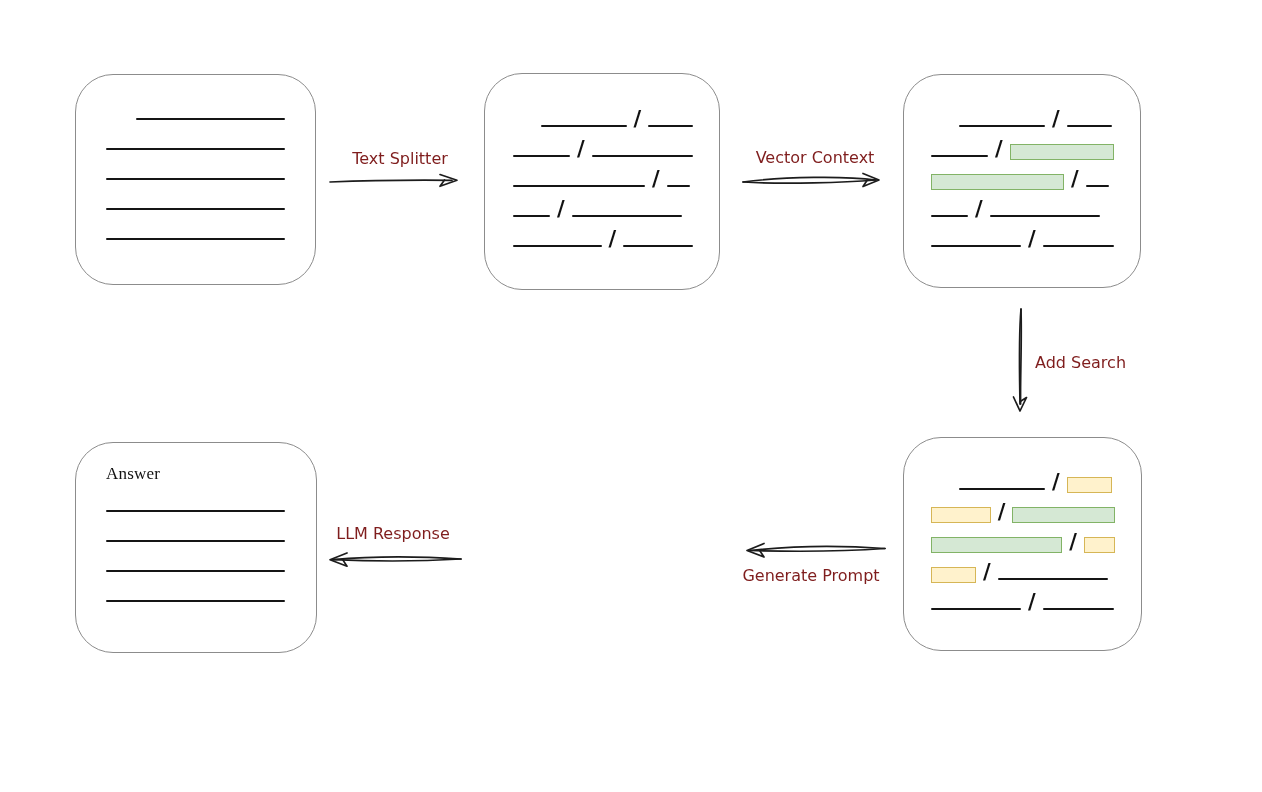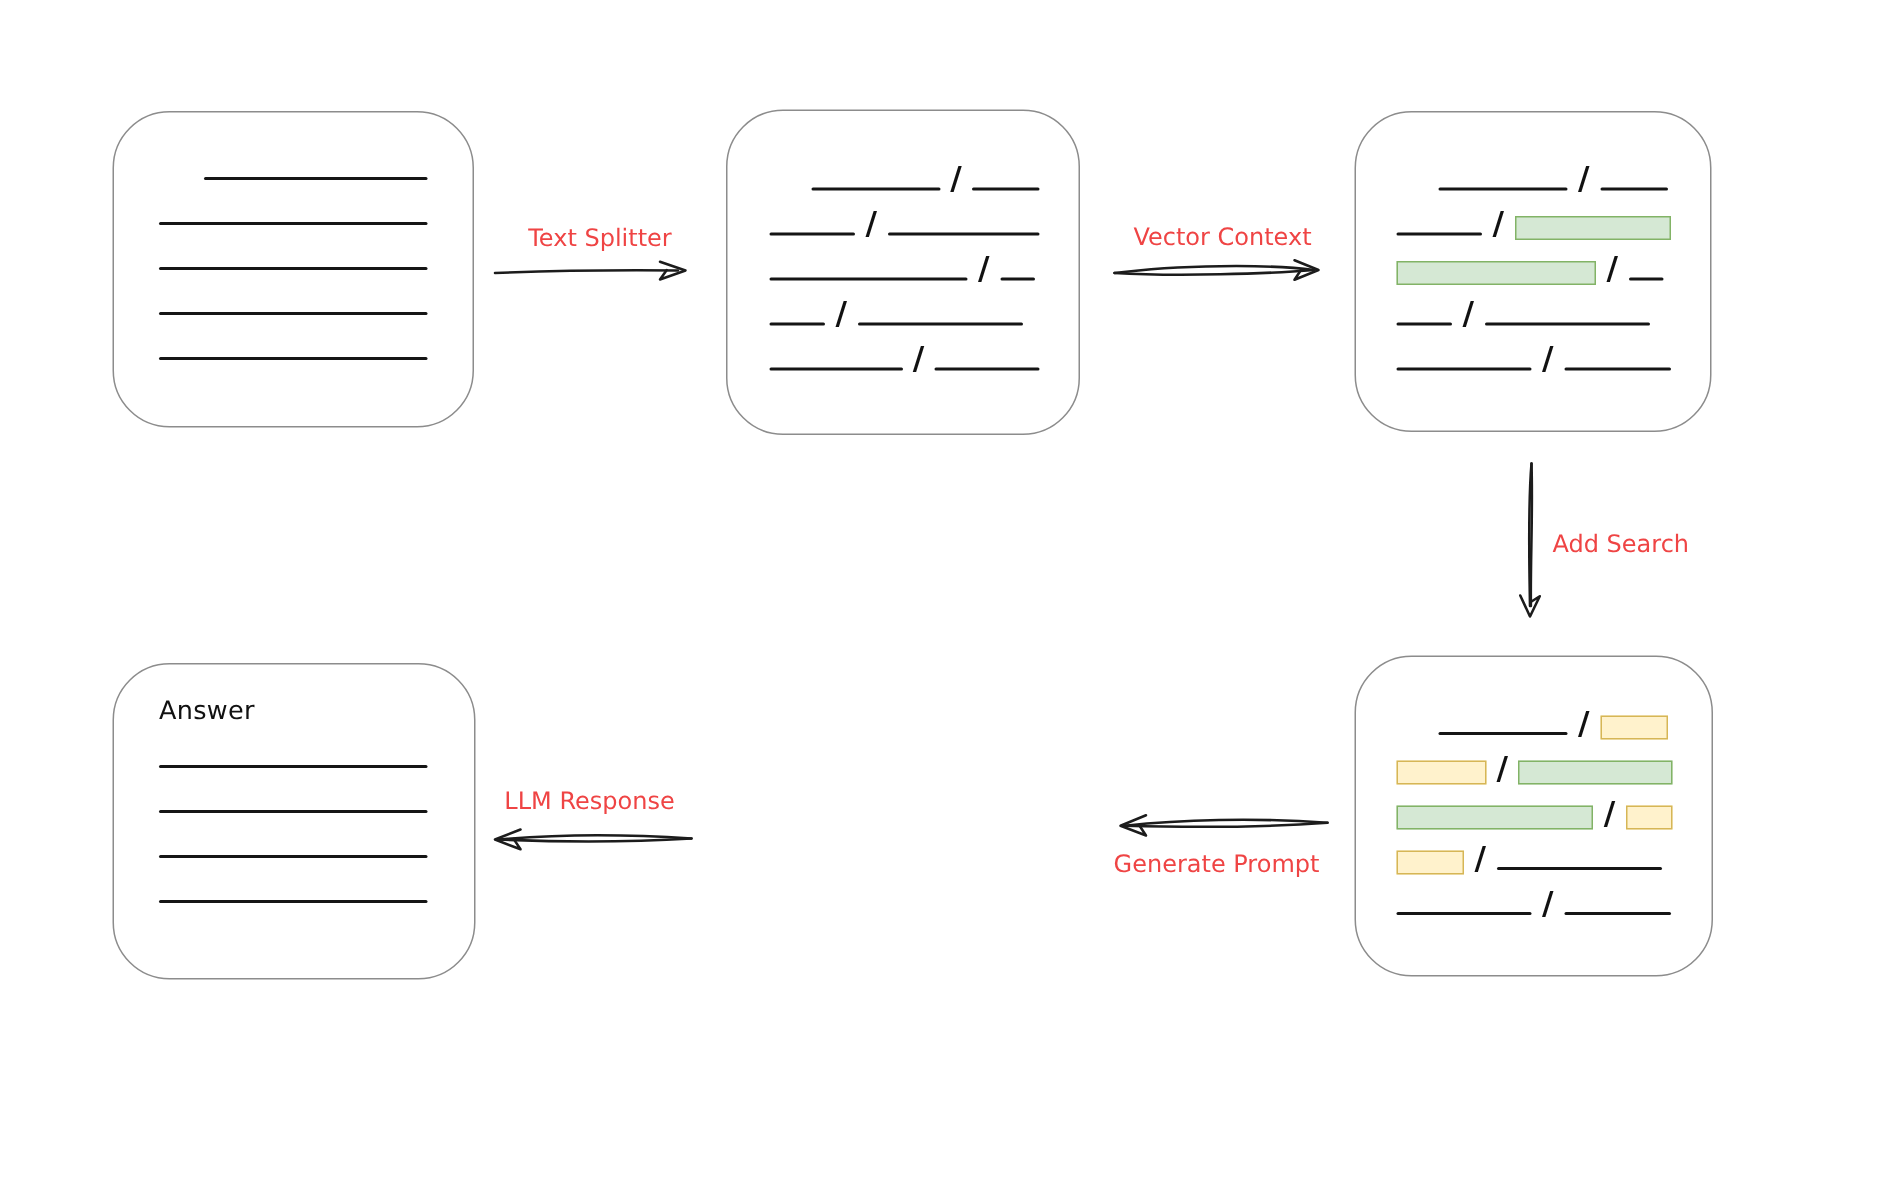--- a/index.html
+++ b/index.html
@@ -53,21 +53,21 @@
   .box-heading{
     font-size:17px;
     font-weight:500;
     color:#111;
     letter-spacing:.2px;
   }
   .arrow-label{
     position:absolute;
     font-size:16px;
     font-weight:500;
-    color:#ef4444;
+    color:#7f1d1d;
     white-space:nowrap;
     text-align:center;
   }
   .arrow-svg{position:absolute;}
   .arrow-svg path{
     stroke:#1c1c1c;
     stroke-width:1.7;
     fill:none;
     stroke-linecap:round;
     stroke-linejoin:round;
@@ -187,21 +187,21 @@
       </div>
       <div class="row">
         <span class="seg-line" style="width: 90px;"></span>
         <span class="seg-slash">/</span>
         <span class="seg-line" style="width: 71px;"></span>
       </div>
     </div>
 
 
   <div class="box" style="left:75px;top:442px;width:242px;height:211px;padding:21px 28px 0 30px;">
-    <div class="box-heading" style="">Answer</div>
+    <div class="box-heading" style="font-family:Liberation Serif, serif;">Answer</div>
     <div>
         <div class="row">
           <span class="seg-line" style="width: 179px;"></span>
         </div>
         <div class="row">
           <span class="seg-line" style="width: 179px;"></span>
         </div>
         <div class="row">
           <span class="seg-line" style="width: 179px;"></span>
         </div>

